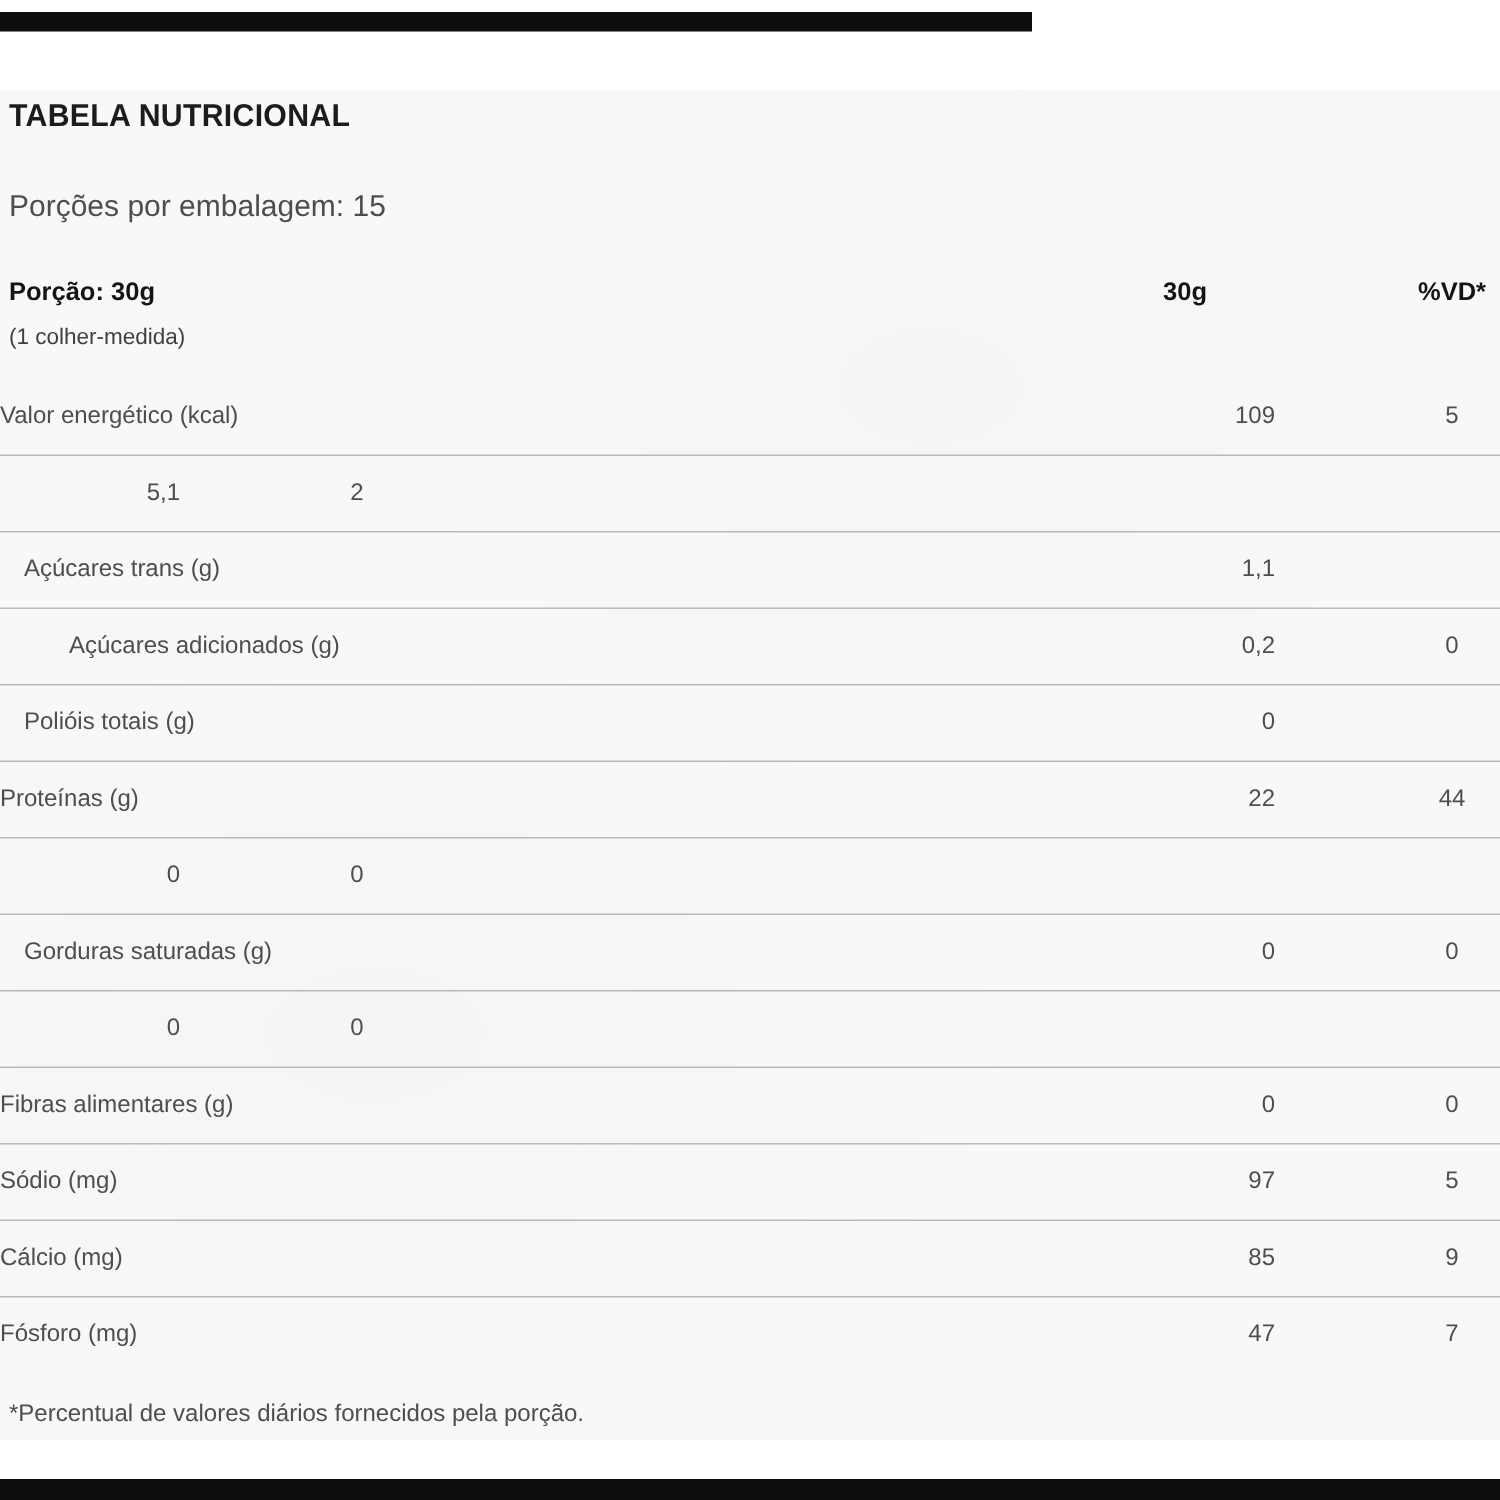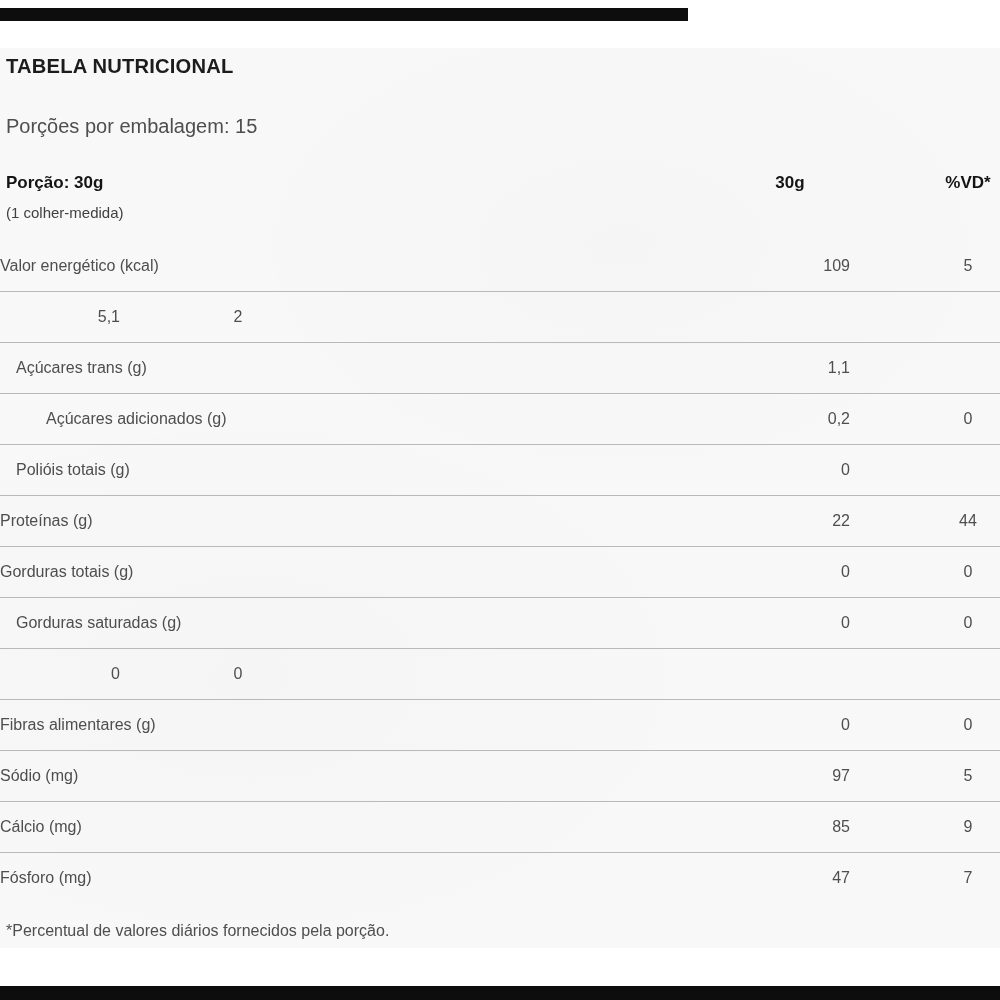--- a/index.html
+++ b/index.html
@@ -13,21 +13,21 @@
   }
   .top-bar {
     position:absolute; left:0; top:8px; width:688px; height:13px;
     background:#0d0d0d;
   }
   .bottom-bar {
     position:absolute; left:0; top:986px; width:1000px; height:14px;
     background:#0d0d0d;
   }
   .band {
-    position:absolute; left:0; top:48px; width:1000px; height:900px;
+    position:absolute; left:0; top:60px; width:1000px; height:900px;
     background:#f8f8f8;
     background-image:
       radial-gradient(ellipse 420px 260px at 62% 22%, rgba(0,0,0,0.012), rgba(0,0,0,0)),
       radial-gradient(ellipse 500px 300px at 25% 70%, rgba(0,0,0,0.010), rgba(0,0,0,0));
   }
   .title {
     margin:6px 0 0 6px;
     font-size:21px; line-height:24px; font-weight:bold;
     letter-spacing:0.2px;
     color:#1c1c1c;
@@ -113,21 +113,20 @@
         <div class="lbl">Polióis totais (g)</div>
         <div class="qty">0</div>
         <div class="vd"></div>
       </div>
       <div class="nrow">
         <div class="lbl">Proteínas (g)</div>
         <div class="qty">22</div>
         <div class="vd">44</div>
       </div>
       <div class="nrow">
-        <div class="lbl">Gorduras totais (g)</div>
         <div class="qty">0</div>
         <div class="vd">0</div>
       </div>
       <div class="nrow ind-1">
         <div class="lbl">Gorduras saturadas (g)</div>
         <div class="qty">0</div>
         <div class="vd">0</div>
       </div>
       <div class="nrow ind-1">
         <div class="qty">0</div>

